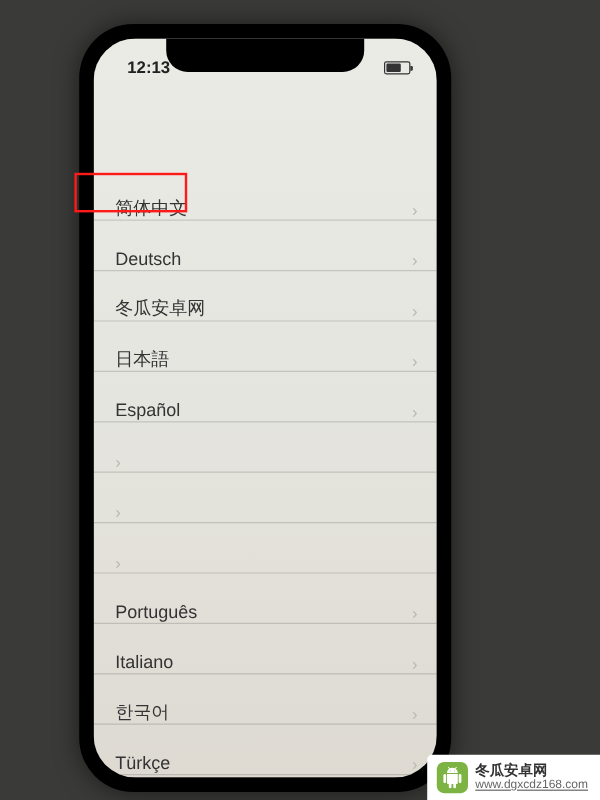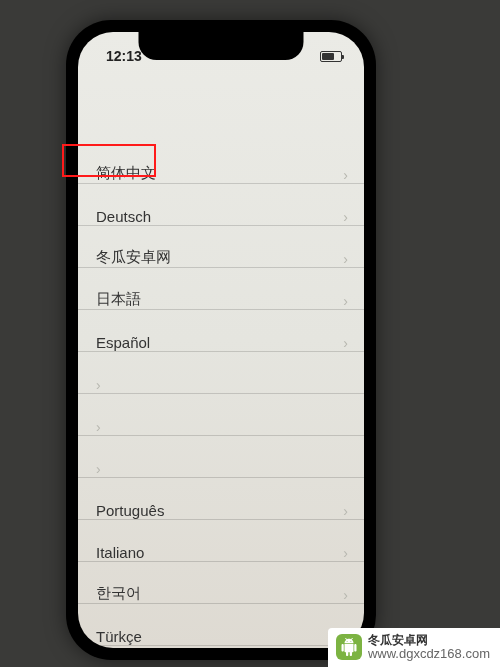--- a/index.html
+++ b/index.html
@@ -149,22 +149,23 @@
       display: flex;
       flex-direction: column;
       line-height: 1.1;
     }
     .wm-title {
       font-size: 12px;
       font-weight: bold;
       color: #333;
     }
     .wm-url {
-      font-size: 13px;
+      font-size: 10px;
       color: #666;
+      text-decoration: underline;
     }
   </style>
 </head>
 <body>
 
 <div class="phone-frame">
   <div class="phone-inner">
     <div class="notch"></div>
     <div class="screen">
 

